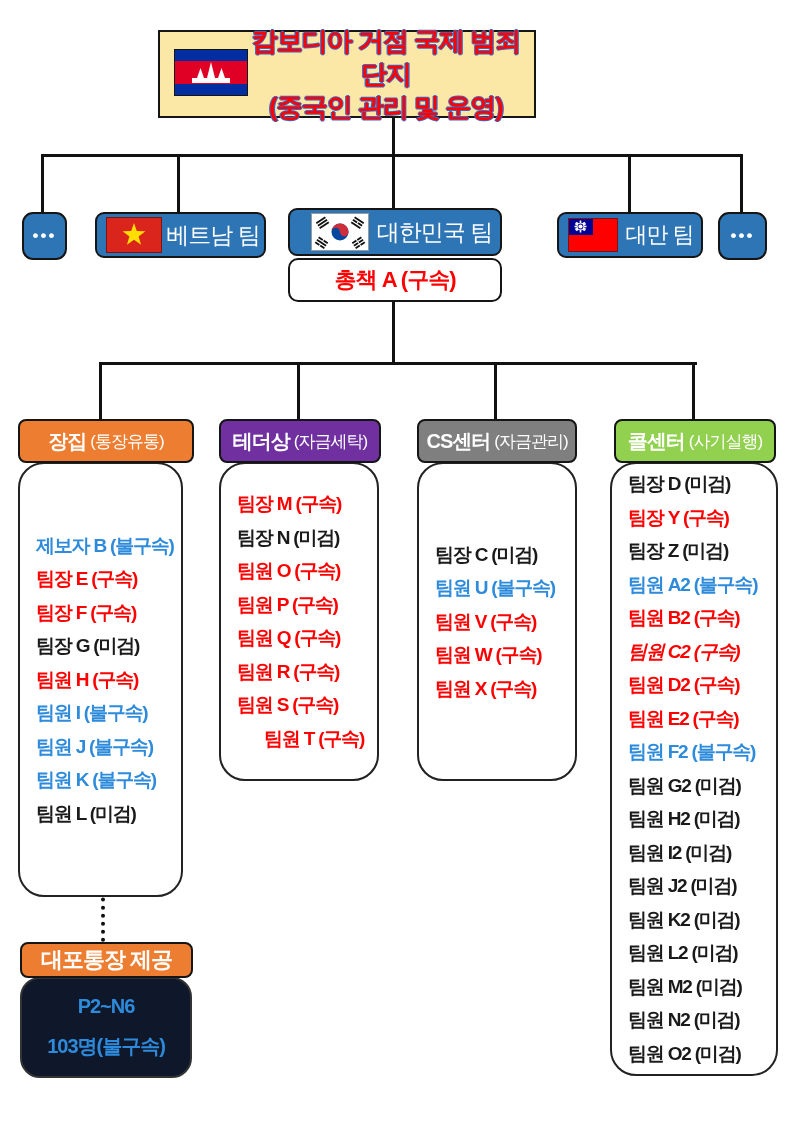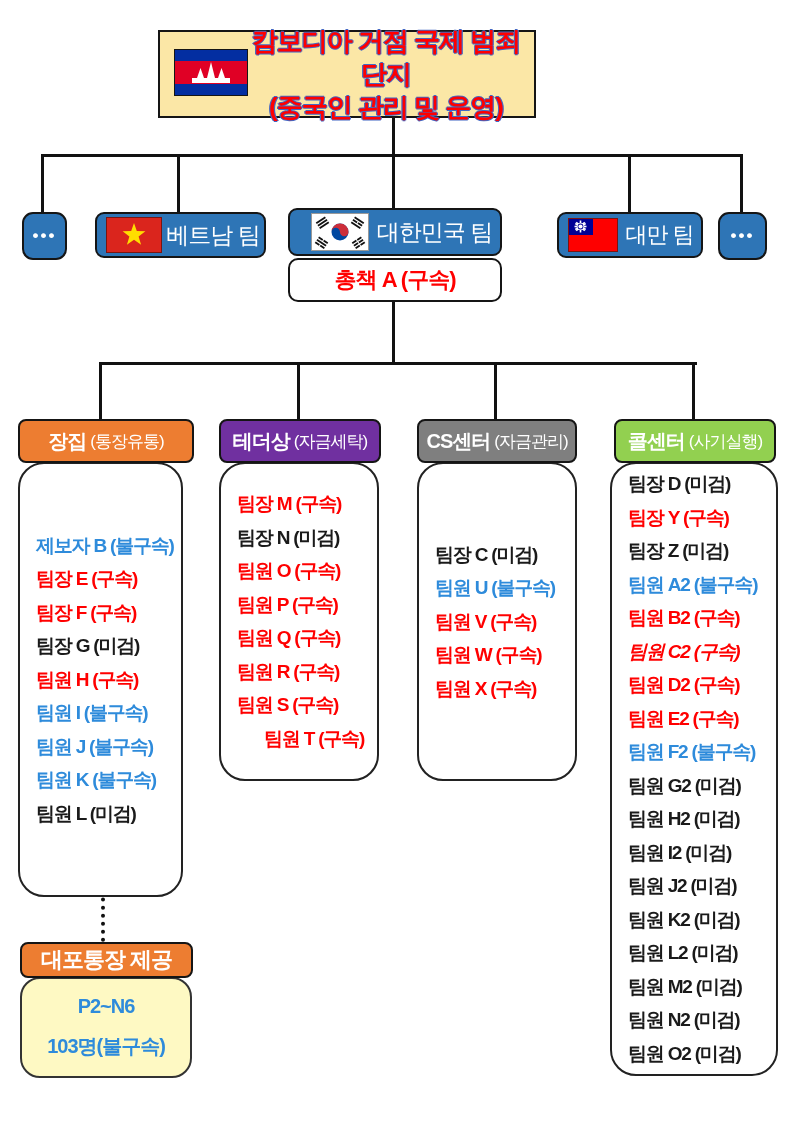--- a/index.html
+++ b/index.html
@@ -35,21 +35,21 @@
   .branch-box { position:relative; background:#fff; border:2.5px solid #222; border-radius:26px;
     margin-top:-1px; display:flex; flex-direction:column; justify-content:center; z-index:1; }
   .member { height:33.5px; display:flex; align-items:center; padding-left:16px;
     font-size:19px; font-weight:700; letter-spacing:-1.2px; white-space:nowrap; }
 
   .footnote-header { position:absolute; left:20px; top:942px; width:173px; height:36px;
     background:#ED7D31; border:2.5px solid #151515; border-radius:8px;
     display:flex; align-items:center; justify-content:center;
     color:#fff; font-size:22px; font-weight:700; letter-spacing:-1px; z-index:2; }
   .footnote-box { position:absolute; left:20px; top:977px; width:172px; height:101px;
-    background:#fef9c3; border:2.5px solid #333; border-radius:20px;
+    background:#0f172a; border:2.5px solid #333; border-radius:20px;
     display:flex; flex-direction:column; justify-content:space-evenly; align-items:center;
     font-size:20px; font-weight:700; color:#2E8BDB; letter-spacing:-1px; z-index:1; }
 </style>
 </head>
 <body>
 
 <div class="canvas">
 
   <div class="line" style="left:392px; top:118px; width:3px; height:38px;"></div>
   <div class="line" style="left:41px; top:154px; width:702px; height:3px;"></div>

